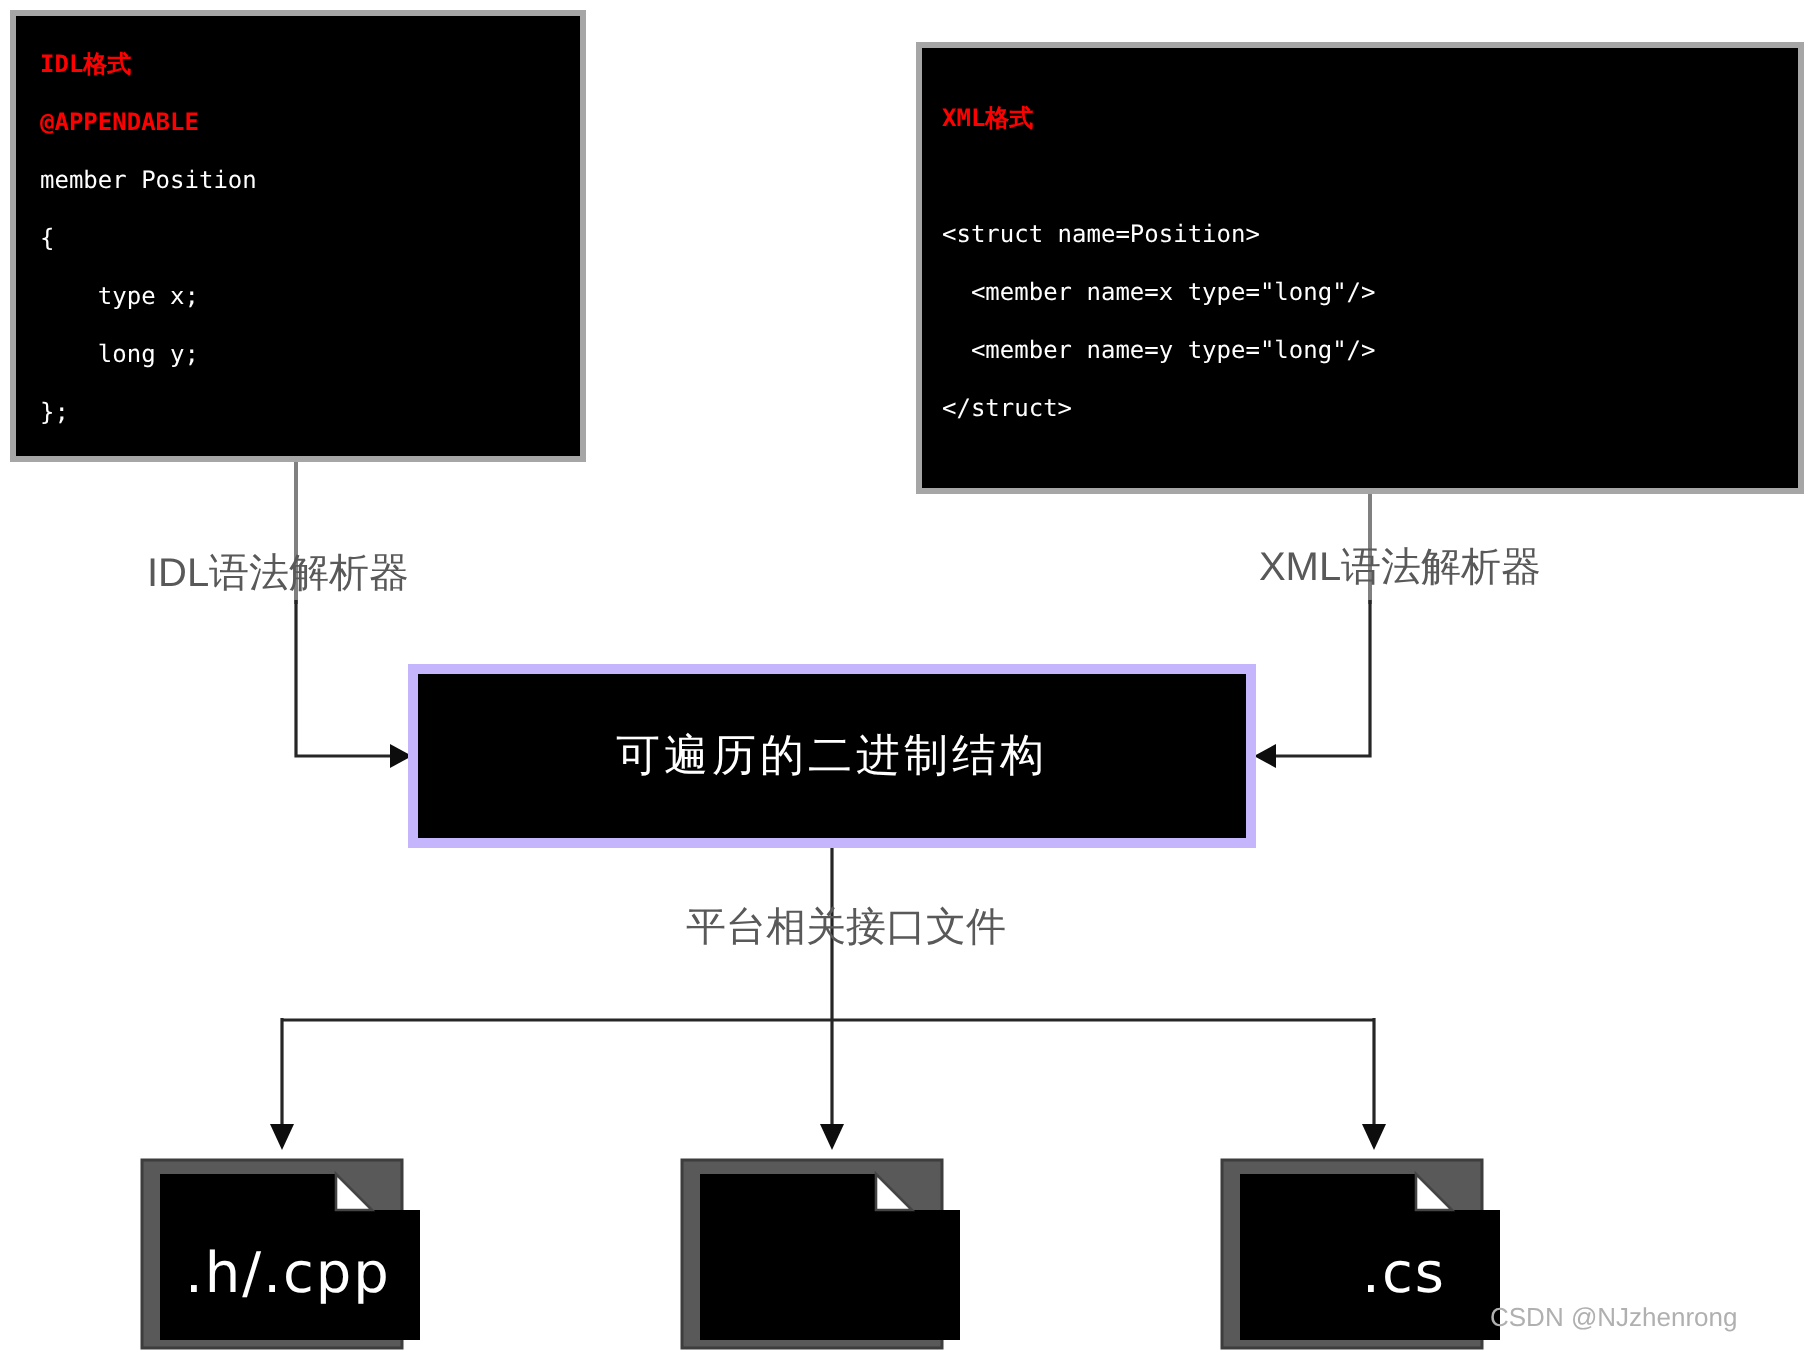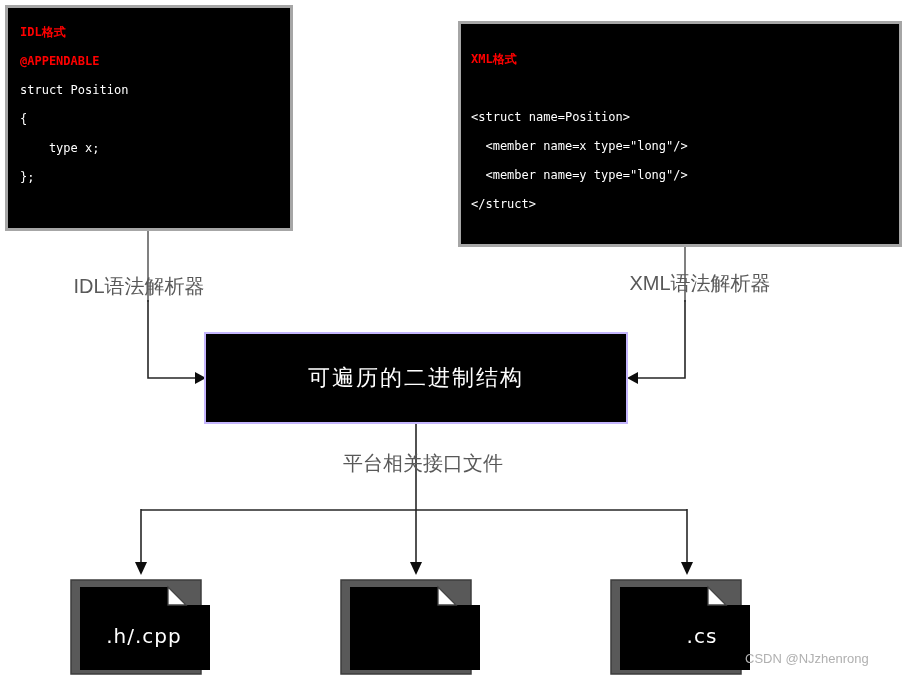--- a/index.html
+++ b/index.html
@@ -10,57 +10,58 @@
   .code-box{position:absolute;box-sizing:border-box;background:#000000;border:3px solid #a6a6a6;
             font-family:"DejaVu Sans Mono",monospace;color:#ffffff;overflow:hidden;}
   #idl-box{left:5px;top:5px;width:288px;height:226px;padding:10px 0 0 12px;}
   #xml-box{left:458px;top:5px;width:444px;height:226px;padding:21px 0 12px 10px;margin-top:16px;}
   .code-line{white-space:pre;line-height:29px;font-size:12px;}
   .code-line.red{color:#ff0000;font-weight:bold;}
   .gap-after{margin-bottom:29px;}
 
   
   #binary-box{position:absolute;left:204px;top:332px;width:424px;height:92px;box-sizing:border-box;
-              background:#000000;border:2px solid #c4b5fd;display:flex;align-items:center;justify-content:center;
+              background:#000000;border:5px solid #c4b5fd;display:flex;align-items:center;justify-content:center;
               color:#ffffff;font-size:22px;letter-spacing:2px;}
 
   
   .flow-label{position:absolute;color:#595959;font-size:20px;white-space:nowrap;transform:translateX(-50%);}
   #idl-parser-label{left:139px;top:273px;}
   #xml-parser-label{left:700px;top:270px;}
   #platform-label{left:423px;top:450px;}
 
   
   #connectors{position:absolute;left:0;top:0;z-index:1;}
   .code-box,#binary-box,.flow-label,.file-icon{z-index:2;}
 
   
   .file-icon{position:absolute;width:142px;height:98px;top:577px;}
   #file-hcpp{left:70px;}
   #file-java{left:340px;}
   #file-cs{left:610px;padding-left:36px;}
   .file-icon svg{position:absolute;left:0;top:0;}
   .file-label{position:absolute;left:10px;right:4px;top:26px;bottom:6px;display:flex;align-items:center;
-              justify-content:center;color:#ffffff;font-size:20px;letter-spacing:1px;
+              justify-content:center;color:#ffffff;font-size:28px;letter-spacing:1px;
               font-family:"DejaVu Sans",sans-serif;}
 
   
   #watermark{position:absolute;left:745px;top:651px;color:#b0b0b0;font-size:13px;z-index:3;white-space:nowrap;}
 </style>
 </head>
 <body>
 
 <div id="stage">
 
   <div class="code-box" id="idl-box">
     <div class="code-line red">IDL格式</div>
     <div class="code-line red">@APPENDABLE</div>
-    <div class="code-line">struct Position</div>
+    <div class="code-line">member Position</div>
     <div class="code-line">{</div>
     <div class="code-line">    type x;</div>
+    <div class="code-line">    long y;</div>
     <div class="code-line">};</div>
   </div>
 
   <div class="code-box" id="xml-box">
     <div class="code-line red gap-after">XML格式</div>
     <div class="code-line">&lt;struct name=Position&gt;</div>
     <div class="code-line">  &lt;member name=x type="long"/&gt;</div>
     <div class="code-line">  &lt;member name=y type="long"/&gt;</div>
     <div class="code-line">&lt;/struct&gt;</div>
   </div>

